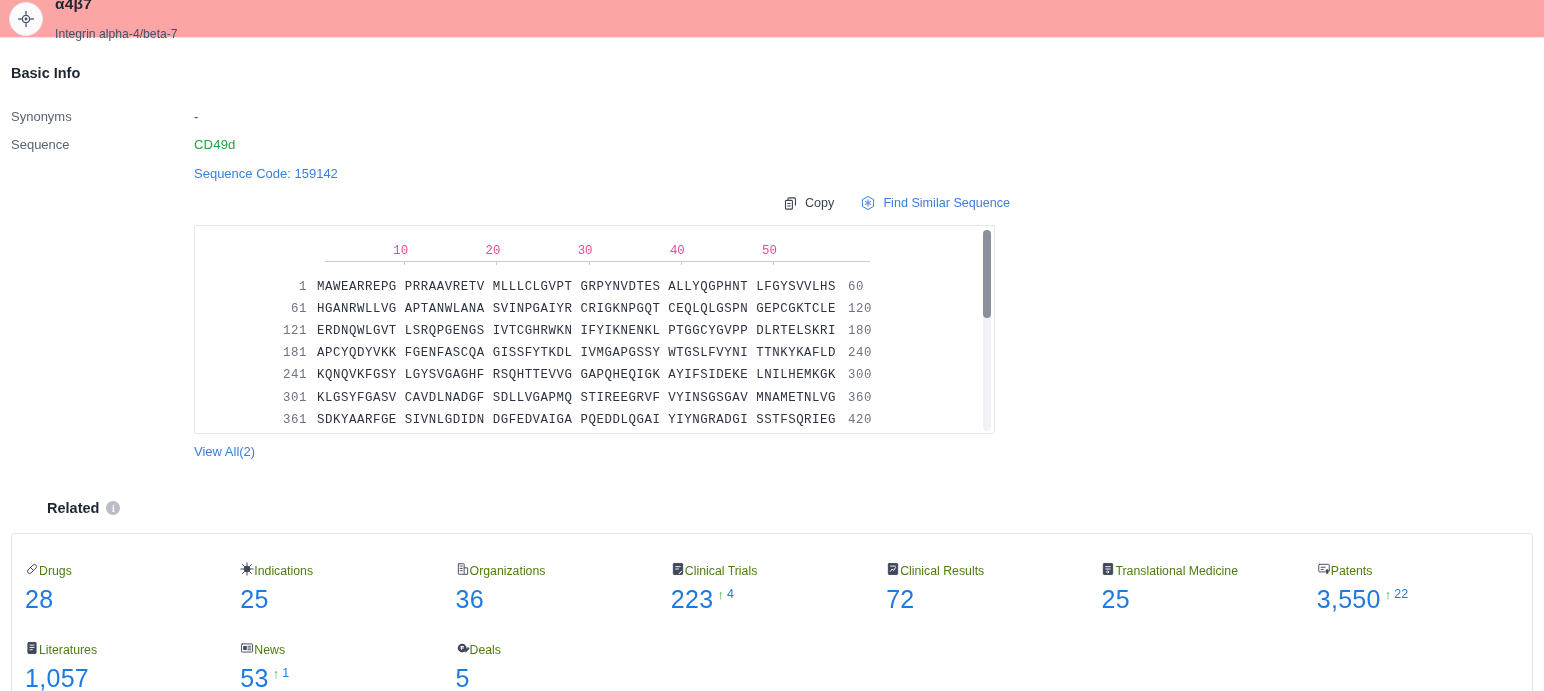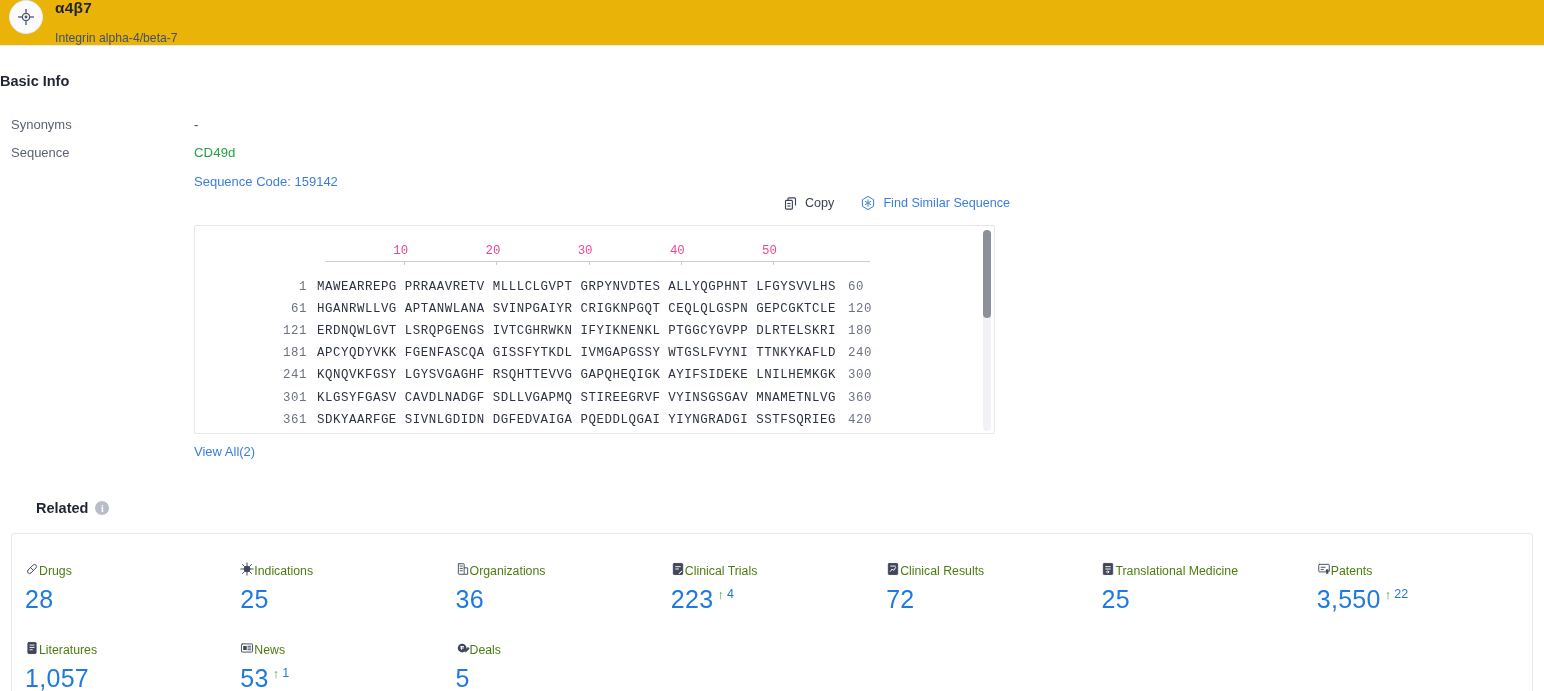--- a/index.html
+++ b/index.html
@@ -6,26 +6,26 @@
   html, body {
     margin: 0; padding: 0;
     width: 1544px; height: 691px;
     background: #ffffff;
     font-family: "Liberation Sans", sans-serif;
     overflow: hidden;
   }
 
   
   .header {
-    height: 46px;
+    height: 38px;
     border-bottom: 1px solid #e8e8ee;
     display: flex;
-    align-items: flex-start;
+    align-items: center;
     padding-left: 9px;
-    background: #eab308;
+    background: #fca5a5;
   }
   .target-badge {
     width: 34px; height: 34px;
     border-radius: 50%;
     border: 1px solid #e6e8ef;
     background: #fbfbfd;
     display: flex; align-items: center; justify-content: center;
     flex: none;
   }
   .header-text { margin-left: 12px; line-height: 1.05; }
@@ -39,20 +39,21 @@
     font-size: 12.2px;
     color: #44506b;
     margin-top: 16px;
   }
 
   
   .section-title {
     font-size: 14.5px;
     font-weight: bold;
     color: #1f2533;
+    padding-left: 11px;
   }
   #basic-info-title { margin-top: 27px; }
 
   .row { display: flex; padding-left: 11px; }
   .row-label {
     width: 183px;
     flex: none;
     font-size: 13px;
     color: #5a6375;
   }

